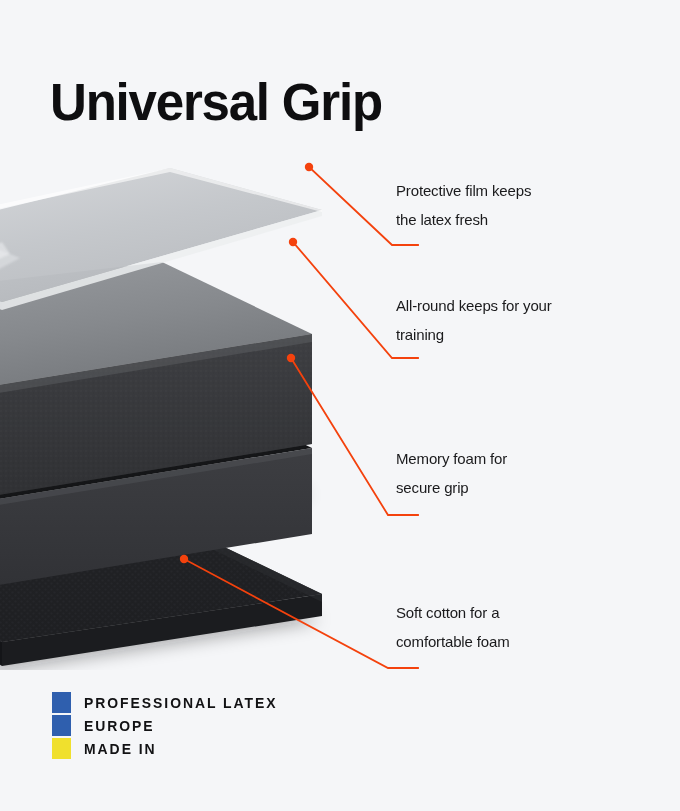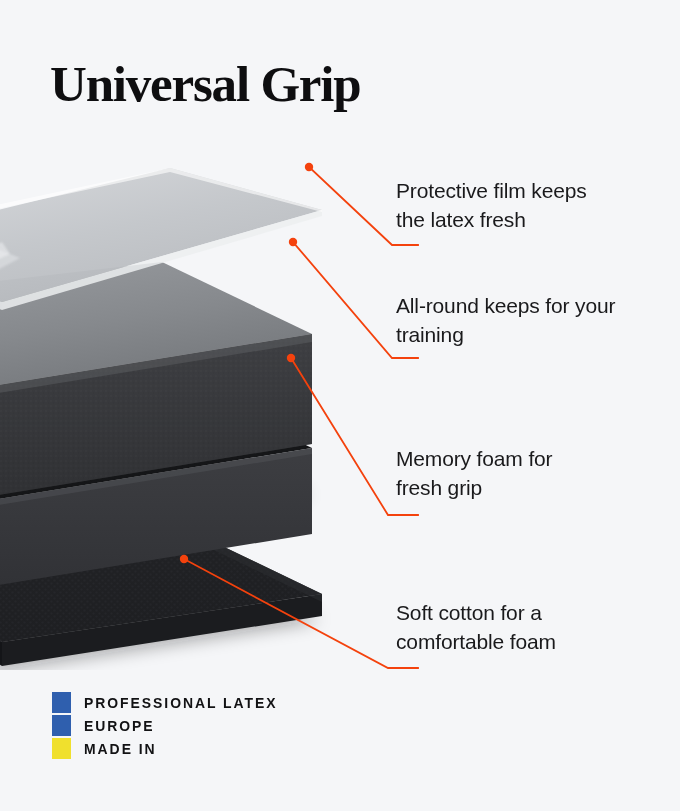--- a/index.html
+++ b/index.html
@@ -14,44 +14,43 @@
     overflow: hidden;
     background: #f5f6f8;
     font-family: "Liberation Sans", sans-serif;
     -webkit-font-smoothing: antialiased;
   }
 
   
   .title {
     position: absolute;
     left: 50px;
-    top: 58px;
+    top: 76px;
     font-size: 51px;
     font-weight: bold;
     color: #0e0e10;
     letter-spacing: -1.2px;
     line-height: 1.05;
     white-space: nowrap;
-    font-family: Liberation Serif, serif;
   }
 
   
   .product {
     position: absolute;
     left: -130px;
     top: 150px;
     width: 520px;
     height: 520px;
   }
   .product svg { display: block; }
 
   
   .callout {
     position: absolute;
-    font-size: 21px;
+    font-size: 15px;
     line-height: 29px;
     color: #1a1a1c;
     letter-spacing: -0.15px;
     white-space: pre-line;
   }
   .callout-1 { left: 396px; top: 176px; }
   .callout-2 { left: 396px; top: 291px; }
   .callout-3 { left: 396px; top: 444px; }
   .callout-4 { left: 396px; top: 598px; }
 
@@ -214,21 +213,21 @@
       <circle cx="291" cy="358" r="4.2"></circle>
       <circle cx="184" cy="559" r="4.2"></circle>
     </g>
   </svg>
 
   <div class="callout callout-1">Protective film keeps
 the latex fresh</div>
   <div class="callout callout-2">All-round keeps for your
 training</div>
   <div class="callout callout-3">Memory foam for
-fresh grip</div>
+secure grip</div>
   <div class="callout callout-4">Soft cotton for a
 comfortable foam</div>
 
   <div class="badge">
     <div class="badge-row">
       <div class="badge-swatch" style="background:#2f5fae"></div>
       <div class="badge-text">PROFESSIONAL LATEX</div>
     </div>
     <div class="badge-row">
       <div class="badge-swatch" style="background:#2f5fae"></div>

